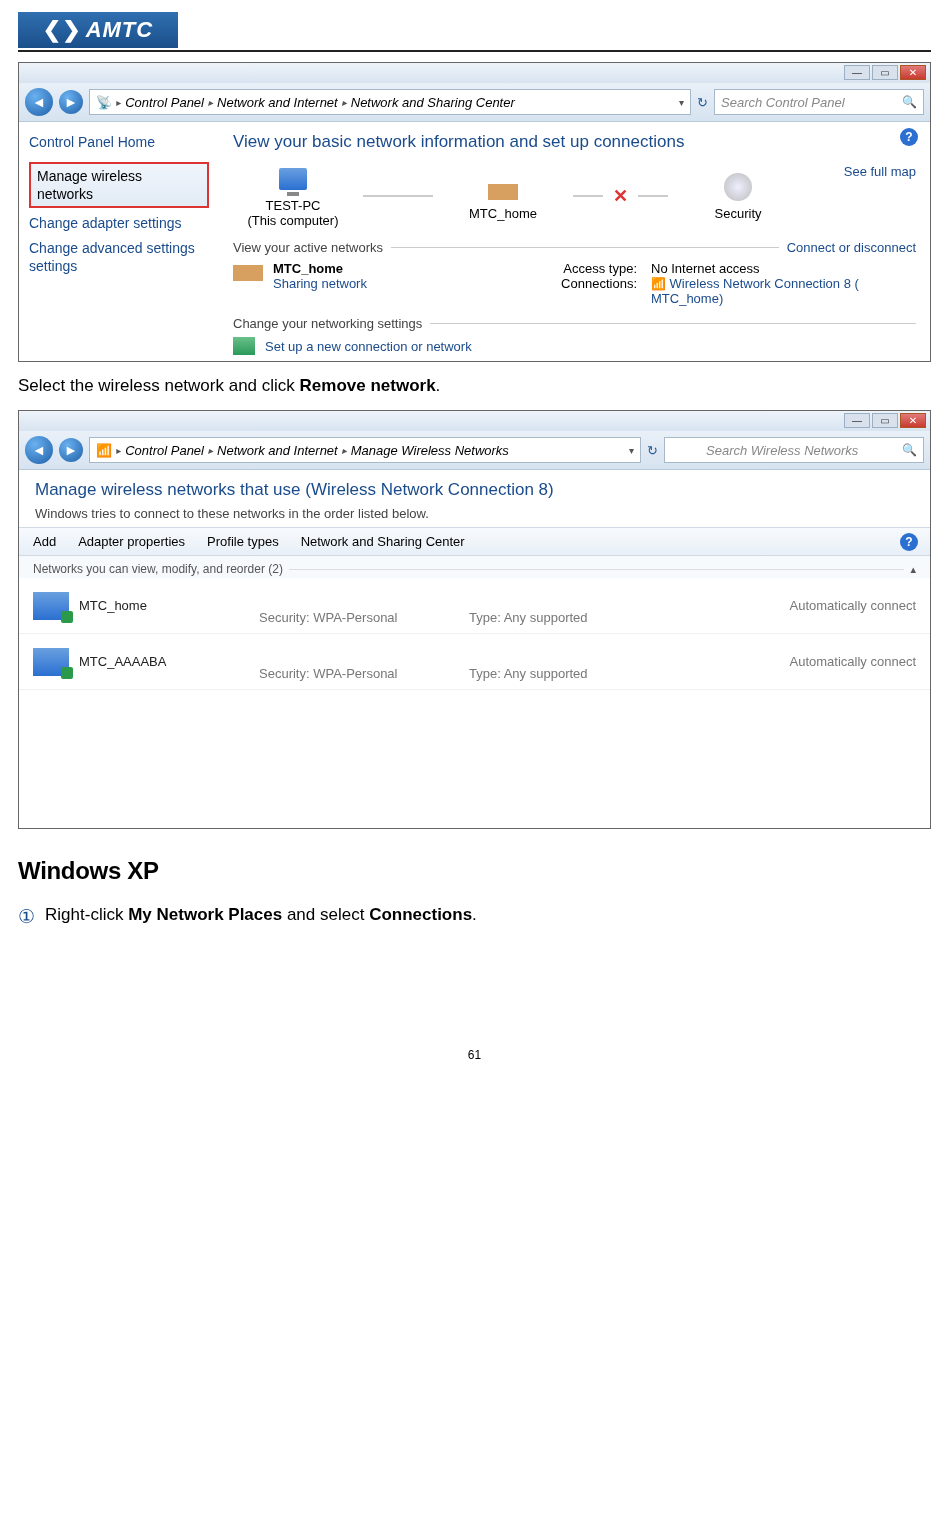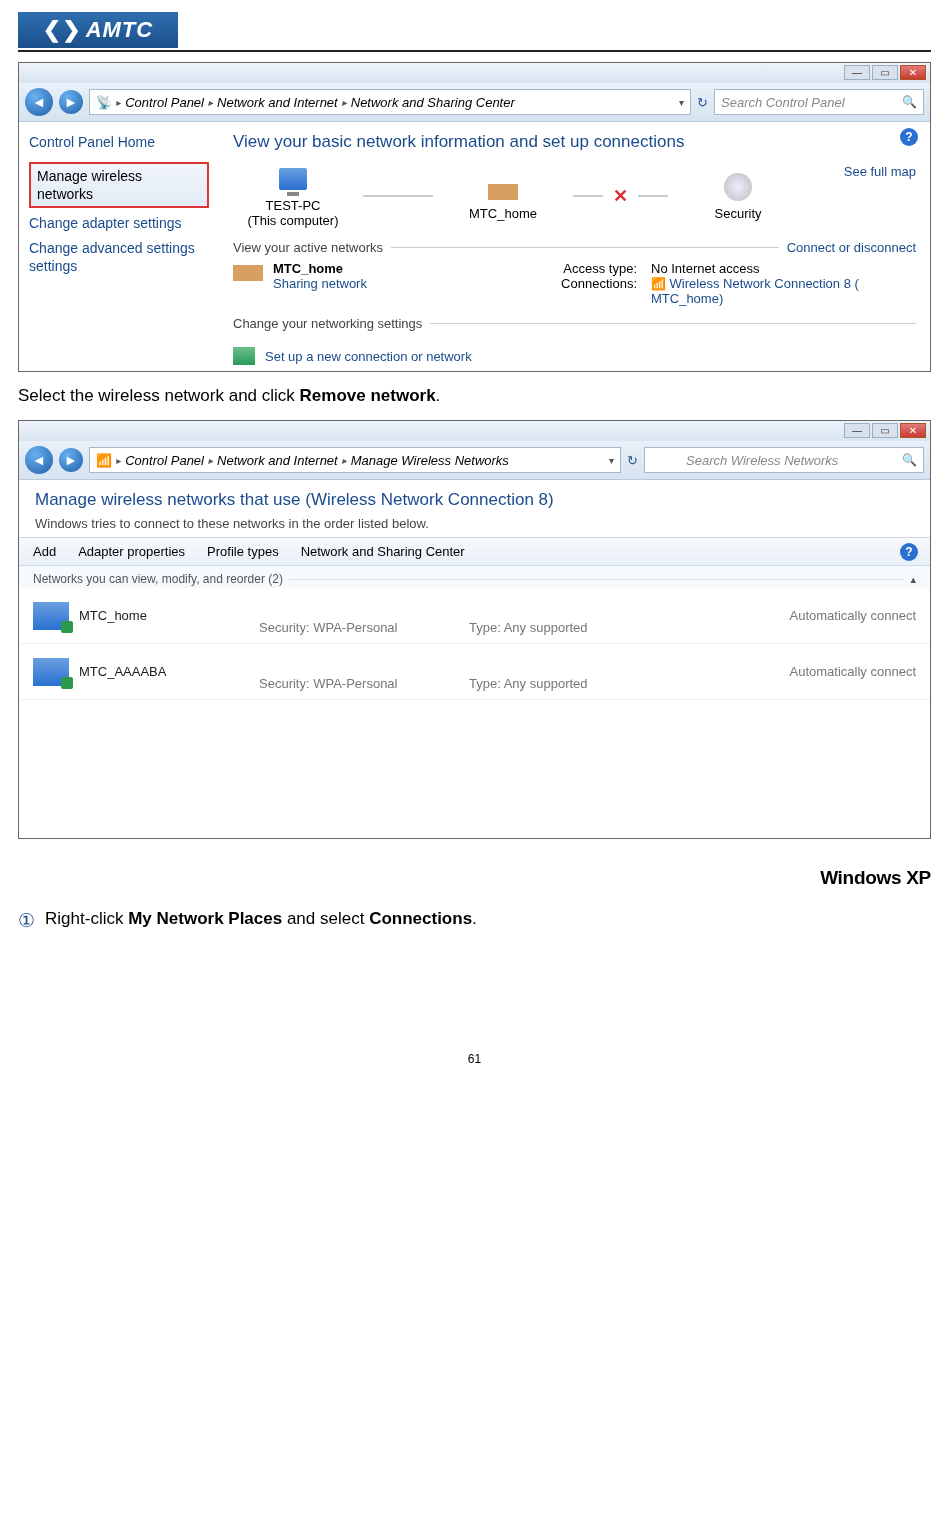--- a/index.html
+++ b/index.html
@@ -44,42 +44,42 @@
   .section-label { font-size:13px; color:#444; }
   .hr-label { display:flex; align-items:center; gap:8px; font-size:13px; color:#444; margin:4px 0 6px 0; }
   .hr-label .line { flex:1; height:1px; background:#ccc; }
   .hr-label .rlink { color:#1a4b8c; }
   .active-row { display:flex; gap:14px; font-size:13px; margin-bottom:10px; }
   .active-left { display:flex; gap:10px; width:290px; }
   .active-mid { width:100px; text-align:right; }
   .active-right { flex:1; }
   .link { color:#1a4b8c; }
   .signal-icon { color:#2a9a4a; font-size:12px; }
-  .setup-row { display:flex; align-items:center; gap:10px; font-size:13px; margin-top:16px; }
+  .setup-row { display:flex; align-items:center; gap:10px; font-size:13px; margin-top:6px; }
   .setup-icon { width:22px; height:18px; background:linear-gradient(#6ac08a,#2a9a5a); }
   .instruction { font-size:17px; margin:14px 0 14px 0; }
   .instruction b { font-weight:bold; }
   
-  .search.wide { width:280px;padding-left:41px; }
+  .search.wide { width:260px;padding-left:41px; }
   .subhdr { padding:10px 16px 6px 16px; background:#fff; }
   .subhdr h2 { color:#1a4b8c; font-weight:normal; font-size:17px; margin-bottom:6px; }
   .subhdr p { font-size:13px; color:#444; }
   .toolbar2 { background:linear-gradient(#f7fafd,#e8eff7); padding:6px 14px; font-size:13px; display:flex; gap:22px; border-top:1px solid #d0dae6; border-bottom:1px solid #d0dae6; position:relative; }
   .toolbar2 .help-icon { position:absolute; right:12px; top:5px; }
   .group-label { padding:6px 14px 2px 14px; font-size:12px; color:#555; background:#f7fafd; display:flex; align-items:center; gap:6px; }
   .group-label .line { flex:1; height:1px; background:#ddd; }
   .chev { color:#555; font-size:11px; }
   .netlist { background:#fff; min-height:250px; }
   .netrow { display:flex; align-items:center; padding:8px 14px; font-size:13px; color:#777; gap:10px; border-bottom:1px solid #f0f0f0; }
   .netrow .nname { width:170px; color:#222; }
   .netrow .col { width:200px;margin-top:24px; }
   .netrow .colr { flex:1; text-align:right; }
   .neticon { width:36px; height:28px; background:linear-gradient(#6aa0e0,#2a6fd1); position:relative; }
   .neticon:after { content:""; position:absolute; right:-4px; bottom:-3px; width:12px; height:12px; background:#2a9a4a; border-radius:2px; }
-  .section-heading { font-size:19px; font-weight:bold; margin:28px 0 20px 0; letter-spacing:-0.3px;text-align:right; }
+  .section-heading { font-size:24px; font-weight:bold; margin:28px 0 20px 0; letter-spacing:-0.3px; }
   .step-row { display:flex; align-items:flex-start; gap:10px; font-size:17px; margin-bottom:18px; }
   .circled { color:#1a4b8c; font-size:19px; }
   .page-num { text-align:center; font-size:12px; margin-top:120px; }
 </style>
 </head>
 <body>
 
 <div class="page">
   <div class="header">
     <div class="logo">

